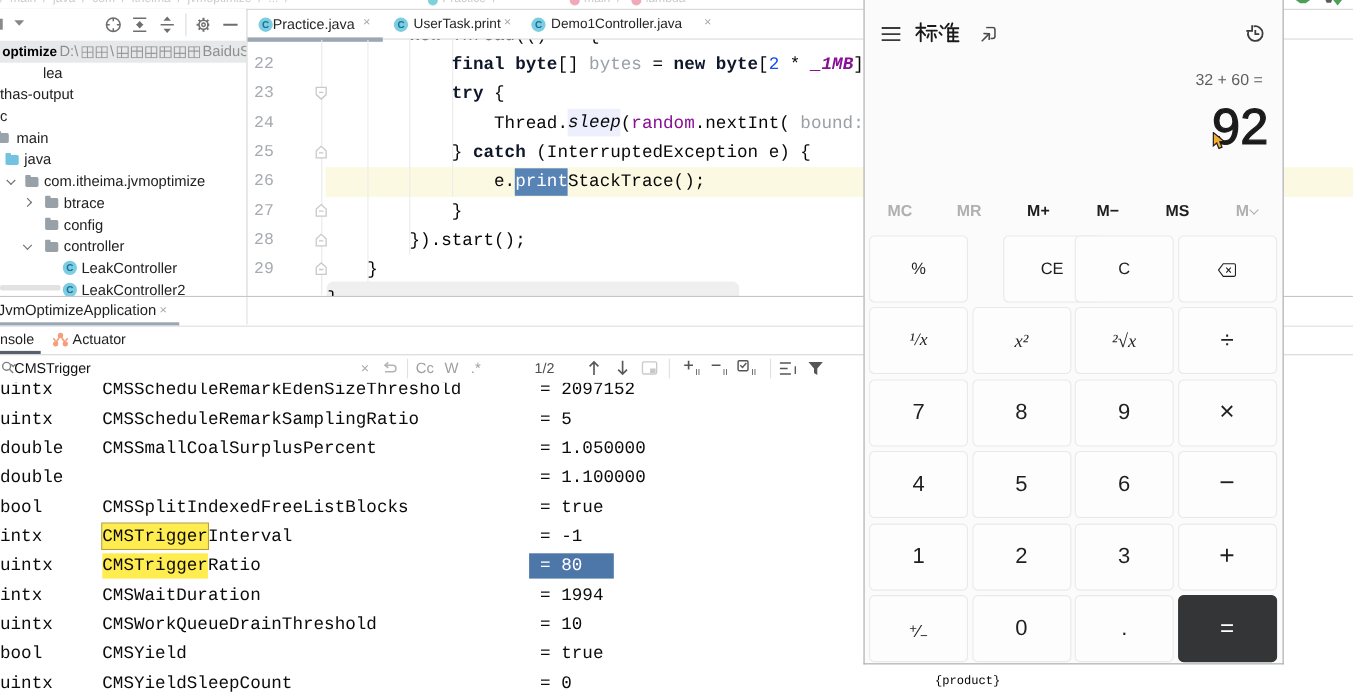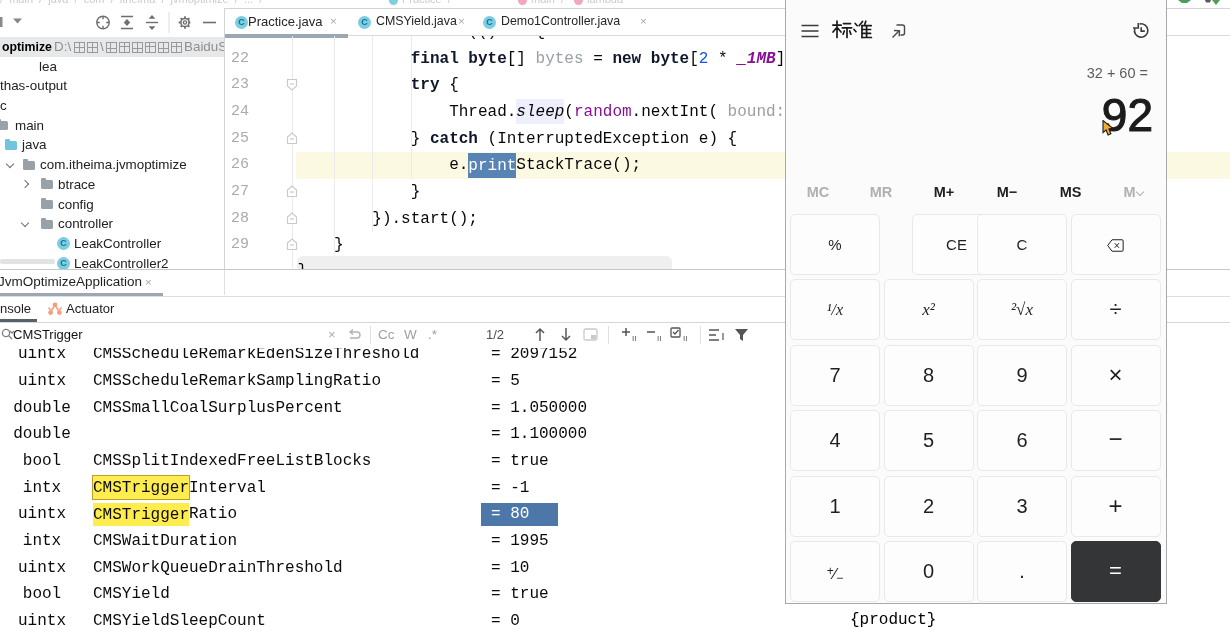--- a/index.html
+++ b/index.html
@@ -34,21 +34,21 @@
   .fieldc{color:#871094;}
   .cst{color:#871094;font-weight:bold;font-style:italic;}
   .gr{color:#9aa0a6;}
   .fold{position:absolute;left:286px;width:12px;height:13px;}
   
   .tabtxt{position:absolute;font-size:13px;color:#262626;height:27px;line-height:27px;top:8px;}
   .tabx{position:absolute;top:8px;height:27px;line-height:27px;font-size:11.5px;color:#a6a6a6;}
   
   .cl{position:absolute;left:0;width:785px;height:26.7px;line-height:26.7px;
       font-family:"Liberation Mono",monospace;font-size:16px;color:#0b0b0b;white-space:pre;}
-  .cl .t{position:absolute;left:0;width:84px;text-align:center;}
+  .cl .t{position:absolute;left:0;width:84px;text-align:left;}
   .cl .n{position:absolute;left:93px;}
   .cl .v{position:absolute;left:491px;}
   .ylw{background:#ffec4f;padding:2.5px 0;}
   
   #calc{position:absolute;left:785px;top:0;width:380px;height:603px;background:#fbfbfb;
         border:1px solid #a9a9a9;border-top:none;}
   .cbtn{position:absolute;width:90px;height:61px;background:#fdfdfd;border:1px solid #e9e9e9;
         border-radius:5px;box-sizing:border-box;text-align:center;color:#1f1f1f;}
   .mem{position:absolute;top:184px;width:63px;height:18px;text-align:center;
        font-size:14.5px;font-weight:bold;color:#1f1f1f;}
@@ -171,21 +171,21 @@
     <div class="abs" style="left:0;top:251px;width:55px;height:4.5px;background:#e2e2e2;border-radius:2px;"></div>
     <div class="cicon" style="left:57px;top:249px;">C</div>
     <div class="trow" style="left:74px;top:245.5px;">LeakController2</div>
   </div>
   <div class="vline" style="left:224px;top:8px;height:261px;"></div>
 
   <div class="cicon" style="left:235px;top:16px;">C</div>
   <div class="tabtxt" style="left:248px;text-align:right;">Practice.java</div>
   <div class="tabx" style="left:330px;">×</div>
   <div class="cicon" style="left:358px;top:16px;">C</div>
-  <div class="tabtxt" style="left:376px;font-size:12.4px;">CMSYield.java</div>
+  <div class="tabtxt" style="left:376px;font-size:12.4px;">UserTask.print</div>
   <div class="tabx" style="left:458px;">×</div>
   <div class="cicon" style="left:483px;top:16px;">C</div>
   <div class="tabtxt" style="left:501px;font-size:12.4px;">Demo1Controller.java</div>
   <div class="tabx" style="left:640px;">×</div>
   <div class="hline" style="left:348px;top:35px;width:882px;background:#dadada;"></div>
   <div class="abs" style="left:225px;top:34px;width:123px;height:3.5px;background:#9ba7b2;"></div>
 
   <div class="abs" style="left:225px;top:36px;width:1005px;height:232.5px;overflow:hidden;">
     <div class="abs" style="left:-225px;top:-36px;width:1230px;height:631px;">
 
@@ -316,28 +316,28 @@
 
   <div class="abs" style="left:0;top:347.5px;width:1230px;height:283.5px;overflow:hidden;">
       <div class="abs" style="left:0;top:1.5px;width:1230px;height:282px;">
     <div class="cl" style="top:-7.9px;"><span class="t">uintx</span><span class="n">CMSScheduleRemarkEdenSizeThreshold</span><span class="v">= 2097152</span></div>
     <div class="cl" style="top:18.8px;"><span class="t">uintx</span><span class="n">CMSScheduleRemarkSamplingRatio</span><span class="v">= 5</span></div>
     <div class="cl" style="top:45.5px;"><span class="t">double</span><span class="n">CMSSmallCoalSurplusPercent</span><span class="v">= 1.050000</span></div>
     <div class="cl" style="top:72.2px;"><span class="t">double</span><span class="v">= 1.100000</span></div>
     <div class="cl" style="top:98.9px;"><span class="t">bool</span><span class="n">CMSSplitIndexedFreeListBlocks</span><span class="v">= true</span></div>
     <div class="cl" style="top:125.6px;"><span class="t">intx</span><span class="n"><span class="ylw" style="outline:1px solid #b8a02c;">CMSTrigger</span>Interval</span><span class="v">= -1</span></div>
     <div class="cl" style="top:152.3px;"><span class="t">uintx</span><span class="n"><span class="ylw">CMSTrigger</span>Ratio</span><span class="v" style="background:#4d77a8;color:#fff;margin-left:-10px;padding:0 29px 0 10px;top:2px;height:23px;line-height:22.5px;">= 80</span></div>
-    <div class="cl" style="top:179px;"><span class="t">intx</span><span class="n">CMSWaitDuration</span><span class="v">= 1995</span></div>
+    <div class="cl" style="top:179px;"><span class="t">intx</span><span class="n">CMSWaitDuration</span><span class="v">= 1994</span></div>
     <div class="cl" style="top:205.7px;"><span class="t">uintx</span><span class="n">CMSWorkQueueDrainThreshold</span><span class="v">= 10</span></div>
     <div class="cl" style="top:232.4px;"><span class="t">bool</span><span class="n">CMSYield</span><span class="v">= true</span></div>
     <div class="cl" style="top:259.1px;"><span class="t">uintx</span><span class="n">CMSYieldSleepCount</span><span class="v">= 0</span></div>
   </div>
     </div>
 
-  <div class="abs mono" style="left:850px;top:610px;font-size:16px;color:#000;height:20px;line-height:20px;">{product}</div>
+  <div class="abs mono" style="left:850px;top:610px;font-size:11px;color:#000;height:20px;line-height:20px;">{product}</div>
 
   <div id="calc">
 
     <svg class="abs" style="left:15px;top:24px;" width="19" height="14" viewBox="0 0 19 14">
       <g stroke="#3a3a3a" stroke-width="1.7" fill="none">
         <path d="M0.5 1.5 h17 M0.5 7 h17 M0.5 12.5 h17"></path>
       </g>
     </svg>
     <svg class="abs" style="left:46px;top:20px;" width="41" height="19" viewBox="0 0 41 19">
       <g stroke="#1a1a1a" stroke-width="1.7" fill="none" stroke-linecap="round">

